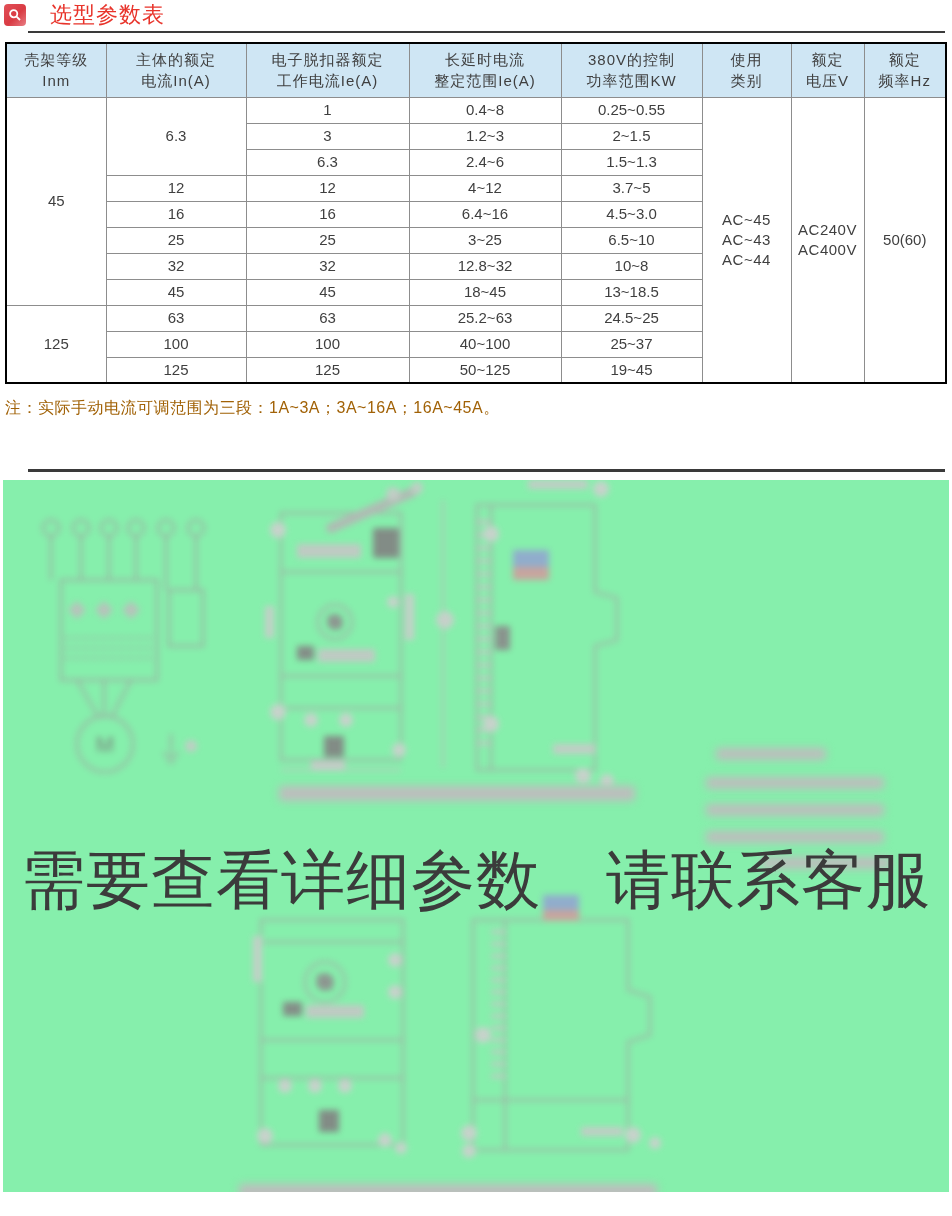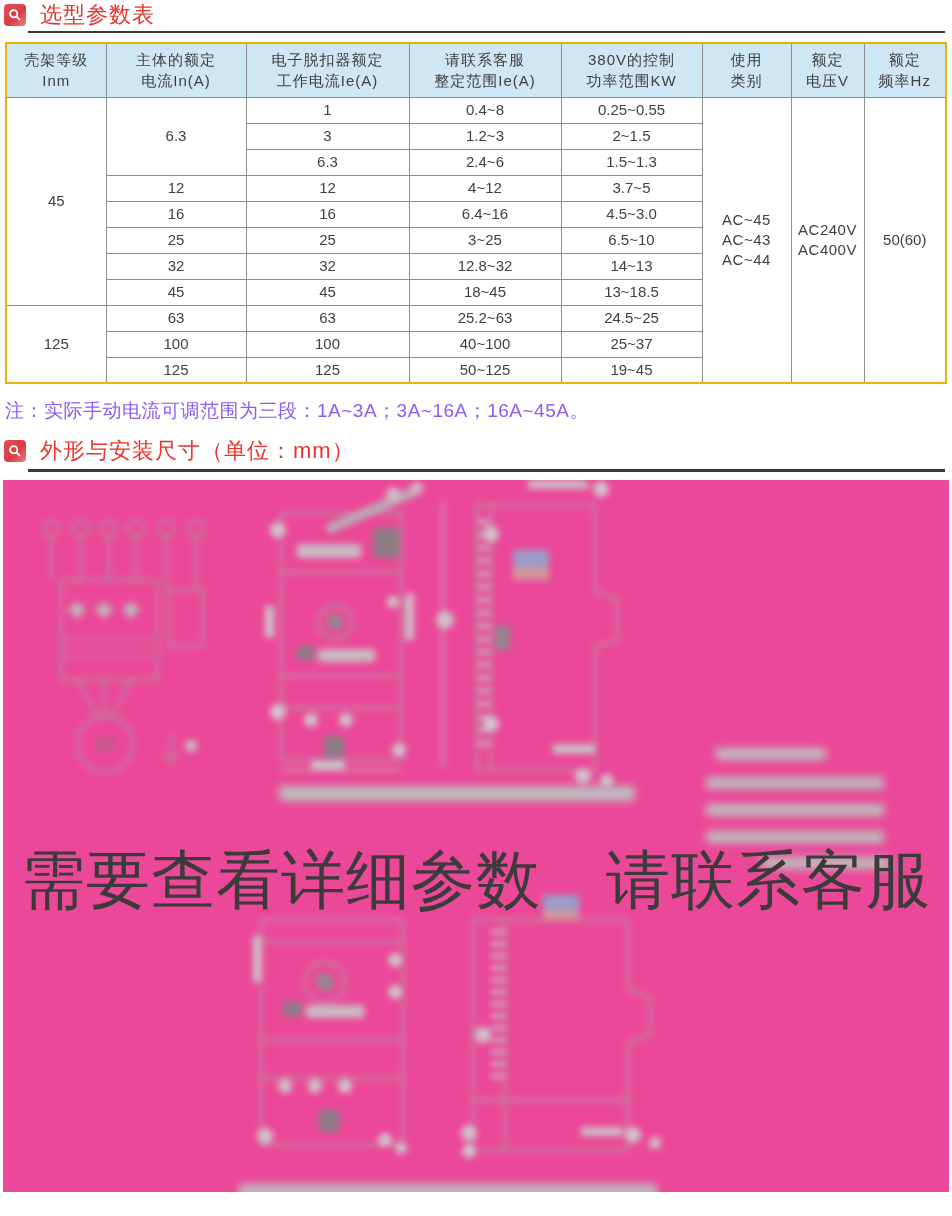--- a/index.html
+++ b/index.html
@@ -11,48 +11,48 @@
     color:#3c3c3c;
   }
   
   .sec-head { position:absolute; left:4px; display:flex; align-items:center; }
   .sec-icon {
     width:22px; height:22px; border-radius:4px; flex:0 0 22px;
     background:linear-gradient(135deg,#e25058 0%,#d93b43 55%,#e87e85 100%);
     display:flex; align-items:center; justify-content:center;
   }
   .sec-title {
-    margin-left:14px; font-size:22px; line-height:26px; font-weight:400;
+    margin-left:24px; font-size:22px; line-height:26px; font-weight:400;
     color:#e8342b; letter-spacing:1px; white-space:nowrap;
   }
   .rule { position:absolute; left:28px; width:917px; background:#3a3a3a; }
   .rule-1 { top:31px; height:2px; }
   .rule-2 { top:469px; height:3px; }
   
   table.spec {
     position:absolute; left:5px; top:42px; width:940px;
     border-collapse:collapse; table-layout:fixed;
-    border:2px solid #eab308;
+    border:2px solid #000000;
   }
   table.spec th, table.spec td {
     border:1px solid #8d8d8d; text-align:center; vertical-align:middle;
     font-size:15px; color:#3f3f3f; white-space:pre-line;
   }
   table.spec th {
     background:#cfe6f4; height:54px; font-weight:400;
     line-height:21px; letter-spacing:1px;
   }
   table.spec td { height:26px; line-height:20px; }
   td.multi { line-height:26px; letter-spacing:.5px; }
   
-  .note { position:absolute; left:5px; top:398px; font-size:19px; color:#8b5cf6; letter-spacing:.5px; }
+  .note { position:absolute; left:5px; top:398px; font-size:16px; color:#a16207; letter-spacing:.5px; }
   
   .panel {
     position:absolute; left:3px; top:480px; width:946px; height:712px;
-    background:#ec4899; overflow:hidden;
+    background:#86efac; overflow:hidden;
   }
   .drawing { position:absolute; filter:blur(3px); opacity:.9; }
   .bar { position:absolute; background:#bdbdbd; border-radius:3px; filter:blur(4px); }
   .watermark {
     position:absolute; left:0; top:364px; width:100%; z-index:5;
     text-align:center; font-size:64px; line-height:72px; font-weight:500;
     color:#3b3b3b; letter-spacing:1px; white-space:nowrap;
   }
 </style>
 </head>
@@ -85,21 +85,21 @@
         <col style="width:82px">
     </colgroup>
     <thead>
       <tr>
         <th>壳架等级
 Inm</th>
         <th>主体的额定
 电流In(A)</th>
         <th>电子脱扣器额定
 工作电流Ie(A)</th>
-        <th>请联系客服
+        <th>长延时电流
 整定范围Ie(A)</th>
         <th>380V的控制
 功率范围KW</th>
         <th>使用
 类别</th>
         <th>额定
 电压V</th>
         <th>额定
 频率Hz</th>
       </tr>
@@ -143,21 +143,21 @@
       <tr>
         <td>25</td>
         <td>25</td>
         <td>3~25</td>
         <td>6.5~10</td>
       </tr>
       <tr>
         <td>32</td>
         <td>32</td>
         <td>12.8~32</td>
-        <td>14~13</td>
+        <td>10~8</td>
       </tr>
       <tr>
         <td>45</td>
         <td>45</td>
         <td>18~45</td>
         <td>13~18.5</td>
       </tr>
       <tr>
         <td rowspan="3">125</td>
         <td>63</td>
@@ -175,31 +175,20 @@
         <td>125</td>
         <td>125</td>
         <td>50~125</td>
         <td>19~45</td>
       </tr>
     </tbody>
   </table>
 
   <p class="note">注：实际手动电流可调范围为三段：1A~3A；3A~16A；16A~45A。</p>
 
-  <div class="sec-head" style="top:438px;">
-    <span class="sec-icon">
-      <svg width="14" height="14" viewBox="0 0 14 14">
-          <g stroke="#ffffff" stroke-width="1.8" fill="none">
-            <circle cx="5.7" cy="5.7" r="3.6"></circle>
-            <line x1="8.6" y1="8.6" x2="12" y2="12"></line>
-          </g>
-        </svg>
-    </span>
-    <span class="sec-title">外形与安装尺寸（单位：mm）</span>
-  </div>
   <div class="rule rule-2"></div>
 
   <div class="panel">
 
     <svg class="drawing" style="left:38px; top:26px;" width="180" height="270" viewBox="0 0 180 270">
       <g stroke="#a2a2a2" stroke-width="2" fill="none">
         <circle cx="10" cy="22" r="8"></circle>
           <circle cx="40" cy="22" r="8"></circle>
           <circle cx="68" cy="22" r="8"></circle>
         <circle cx="95" cy="22" r="8"></circle>

